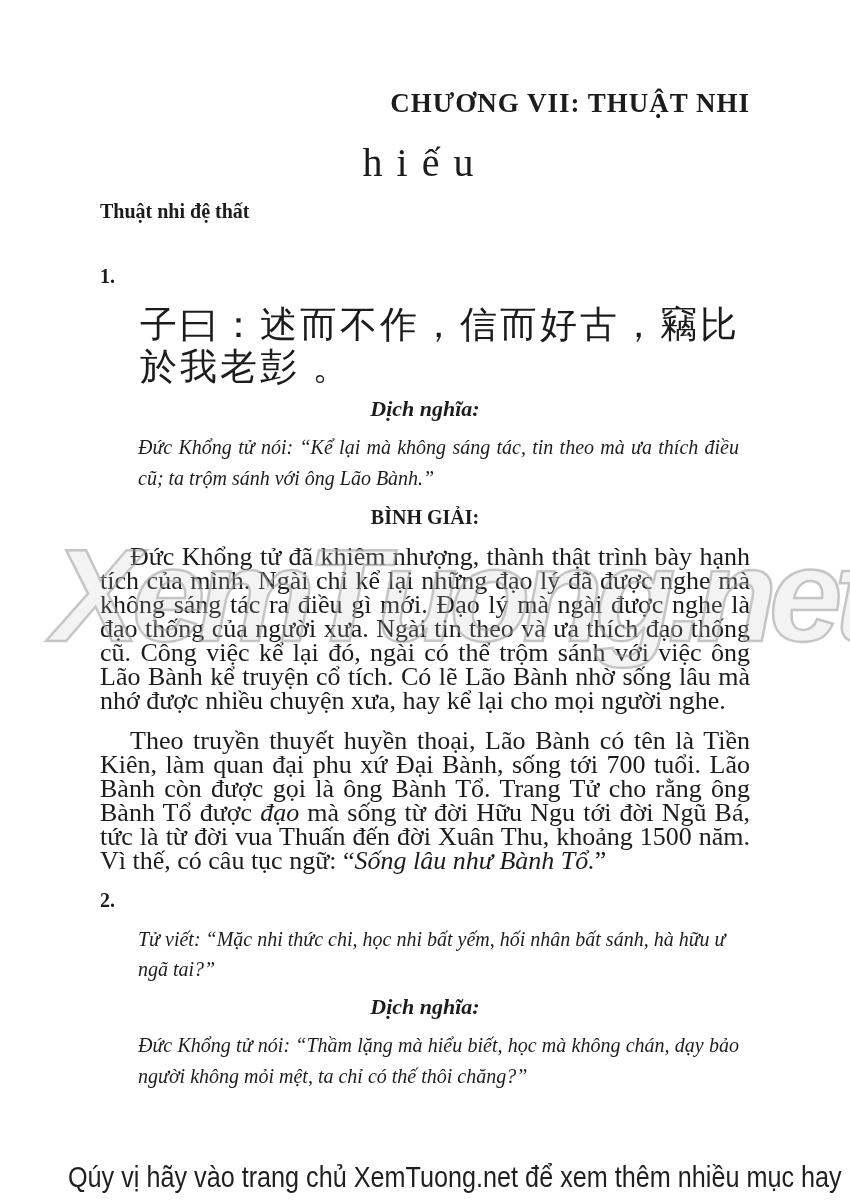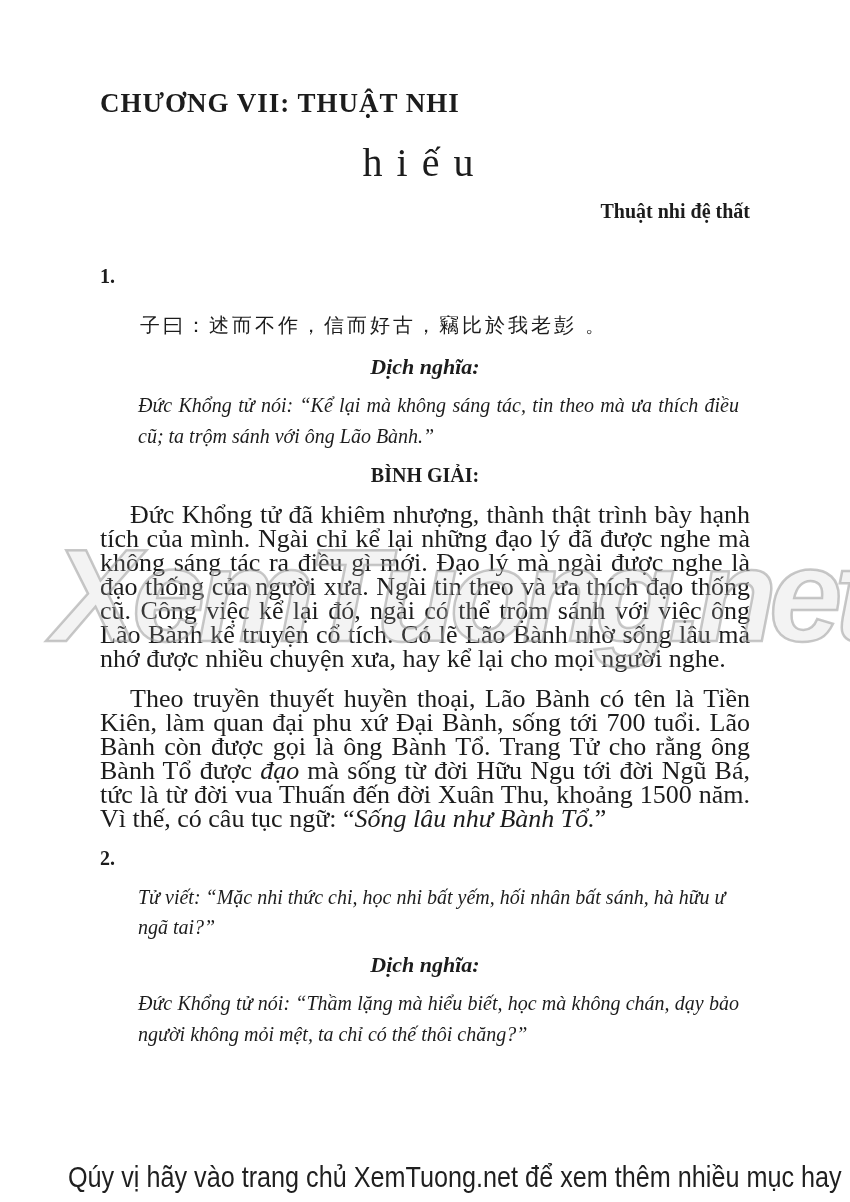--- a/index.html
+++ b/index.html
@@ -14,46 +14,46 @@
   .page{
     position:relative;
     width:850px;height:1202px;
   }
   .content{
     position:relative;
     padding:88px 100px 0 100px;
     z-index:1;
   }
   .chapter-title{
-    text-align:left;
+    text-align:right;
     font-weight:bold;
     font-size:27px;
     letter-spacing:1px;
     margin:0 0 20px 0;
   }
   .chinese-title{
     text-align:center;
     font-size:40px;
     letter-spacing:14px;
     margin:0 0 14px 0;
     font-family:"Liberation Serif", serif;
   }
   .subtitle{
-    text-align:right;
+    text-align:left;
     font-weight:bold;
     font-size:20px;
     margin:0 0 42px 0;
   }
   .section-number{
     font-weight:bold;
     font-size:20px;
     margin:0 0 12px 0;
   }
   .cn-line{
-    font-size:20px;
+    font-size:37px;
     letter-spacing:3px;
     line-height:42px;
     padding-left:40px;
     margin:16px 0 8px 0;
   }
   .phonetic{
     font-style:italic;
     font-size:20px;
     line-height:30px;
     padding-left:38px;

